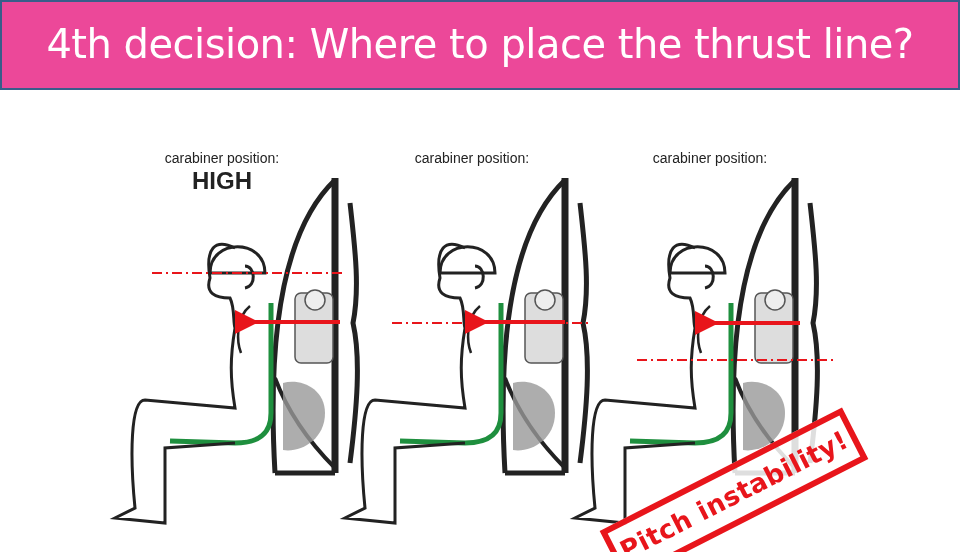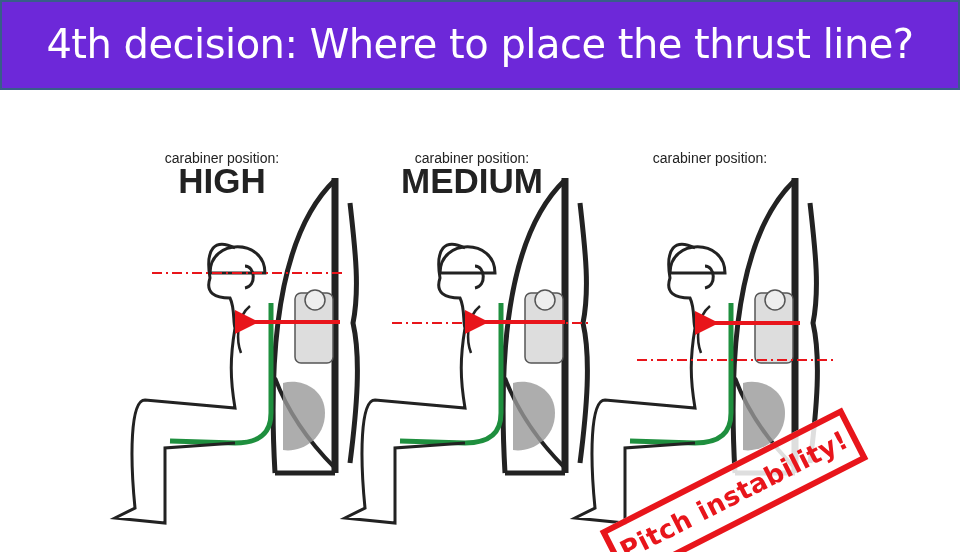--- a/index.html
+++ b/index.html
@@ -1,39 +1,38 @@
 <!DOCTYPE html>
 <html><head>
 <meta charset="utf-8">
 <style>
   html, body { margin:0; padding:0; }
   body { width:960px; height:552px; background:#ffffff; position:relative; overflow:hidden; font-family:"DejaVu Sans", sans-serif; }
-  .header { position:absolute; left:0; top:0; width:956px; height:86px; background:#6d28d9; border:2px solid #385d8a; }
+  .header { position:absolute; left:0; top:0; width:956px; height:86px; background:#ec4899; border:2px solid #385d8a; }
   .title { position:absolute; left:0; right:0; top:14px; text-align:center; color:#ffffff; font-family:"DejaVu Sans", sans-serif; font-size:40px; line-height:56px; letter-spacing:-0.5px; }
   .panel-label { position:absolute; text-align:center; width:200px; font-family:"Liberation Sans", sans-serif; color:#222;margin-top:40px; }
   .panel-label .small { font-size:14px; line-height:16px; }
-  .panel-label .big { font-size:35px; font-weight:bold; line-height:30px; }
+  .panel-label .big { font-size:24px; font-weight:bold; line-height:30px; }
   svg.diagram { position:absolute; left:0; top:0; }
   .stamp { position:absolute; left:598px; top:466px; width:260px; height:46px; border:6px solid #e8151b; transform:rotate(-27deg); transform-origin:center; display:flex; align-items:center; justify-content:center; background:rgba(255,255,255,0.85); }
   .stamp span { color:#e8151b; font-family:"DejaVu Sans", sans-serif; font-weight:bold; font-size:26px; letter-spacing:0.5px; }
 </style>
 </head>
 <body>
 
 <div class="header">
   <div class="title">4th decision: Where to place the thrust line?</div>
 </div>
 
 <div class="panel-label" style="left:122px; top:110px;">
   <div class="small">carabiner position:</div>
   <div class="big">HIGH</div>
 </div>
 <div class="panel-label" style="left:372px; top:110px;">
   <div class="small">carabiner position:</div>
-  <div class="big">MEDIUM</div>
 </div>
 <div class="panel-label" style="left:610px; top:110px;">
   <div class="small">carabiner position:</div>
 </div>
 
 <svg class="diagram" width="960" height="552" viewBox="0 0 960 552">
   <defs>
     <marker id="ah" markerWidth="6" markerHeight="6" refX="1" refY="3" orient="auto">
       <path d="M6,0 L0,3 L6,6 Z" fill="#e8151b"></path>
     </marker>

